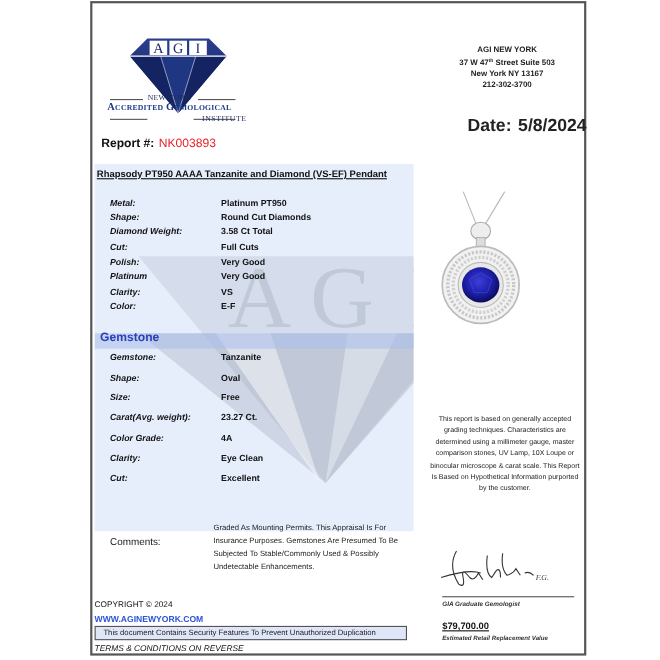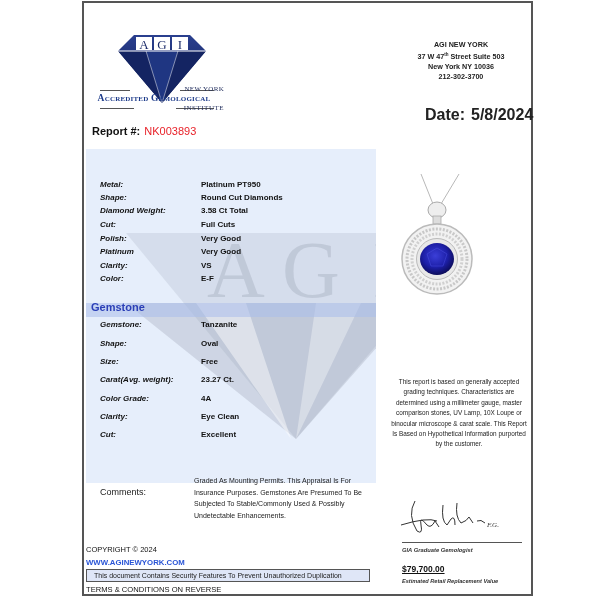--- a/index.html
+++ b/index.html
@@ -5,21 +5,21 @@
   html, body { margin: 0; padding: 0; }
   body { width: 600px; height: 600px; background: #ffffff; position: relative; overflow: hidden;
          font-family: "Liberation Sans", sans-serif; color: #111; }
   .doc { position: absolute; left: 82px; top: 1px; width: 451px; height: 595px;
          border: 2px solid #555; border-right-width: 2px; box-sizing: border-box; background: #fff; }
   .abs { position: absolute; }
 
   
   .logo { left: 12px; top: 24px; width: 125px; height: 90px; }
   .logo svg { display: block; }
-  .logo-ny { left: 0; top: 82px; width: 140px; text-align: right; font-family: "Liberation Serif", serif;
+  .logo-ny { left: 0; top: 82px; width: 140px; text-align: center; font-family: "Liberation Serif", serif;
              font-size: 7px; color: #1d2a5a; letter-spacing: 0.3px; }
   .logo-acc { left: 0; top: 90px; width: 140px; text-align: center; font-family: "Liberation Serif", serif;
               font-size: 9.5px; color: #1d3b8a; font-variant: small-caps; font-weight: bold; letter-spacing: 0.2px; }
   .logo-inst { left: 0; top: 101px; width: 140px; text-align: right; font-family: "Liberation Serif", serif;
                font-size: 7px; color: #1d2a5a; letter-spacing: 0.5px; }
   .logo-line { height: 1px; background: #555; }
 
   .title { left: 152px; top: 33px; font-size: 15.5px; font-weight: bold; color: #111; }
 
   .addr { left: 318px; top: 37px; width: 118px; text-align: center; font-size: 7.2px; font-weight: bold;
@@ -45,21 +45,21 @@
   .gem-band { left: 0; top: 154px; width: 330px; height: 14px; background: rgba(170,190,235,0.55); }
   .gem-head { left: 5px; top: 152px; font-size: 11px; font-weight: bold; color: #2b3fb7; text-align: center; }
 
   .comments-lbl { left: 16px; top: 484px; font-size: 9px; color: #222; text-align: center; }
   .comments { left: 110px; top: 472px; width: 170px; font-size: 7px; line-height: 11.6px; color: #222; }
 
   .copyright { left: 2px; top: 542px; font-size: 7.5px; color: #111; }
   .website { left: 2px; top: 555px; font-size: 7.8px; font-weight: bold; color: #2a55d6; }
   .security { left: 2px; top: 566px; width: 284px; height: 13px; border: 1px solid #555; background: #dfe6f7;
               box-sizing: border-box; font-size: 7px; line-height: 11px; padding-left: 7px; color: #222; white-space: nowrap; }
-  .terms { left: 2px; top: 582px; font-size: 7.6px; color: #111; }
+  .terms { left: 2px; top: 582px; font-size: 7.6px; color: #111; font-style: italic; }
 
   
   .pendant-img { left: 297px; top: 171px; width: 110px; height: 125px; }
   .disclaimer { left: 306px; top: 374px; width: 138px; text-align: center; font-size: 6.4px; line-height: 10.4px; color: #222; }
   .sig { left: 313px; top: 492px; width: 120px; height: 42px; }
   .sig-line { left: 318px; top: 539px; width: 120px; height: 1px; background: #555; }
   .sig-role { left: 318px; top: 544px; font-size: 5.8px; font-style: italic; font-weight: bold; color: #333; }
   .price { left: 318px; top: 561px; font-size: 8.5px; font-weight: bold; text-decoration: underline; color: #111; }
   .price-lbl { left: 318px; top: 575px; font-size: 5.6px; font-style: italic; font-weight: bold; color: #333; }
 </style>
@@ -94,41 +94,42 @@
   <div class="abs logo-line" style="left:96px; top:87px; width:34px;"></div>
   <div class="abs logo-ny" style="left:0;">NEW YORK</div>
   <div class="abs logo-acc">Accredited Gemological</div>
   <div class="abs logo-line" style="left:16px; top:105px; width:34px;"></div>
   <div class="abs logo-line" style="left:92px; top:105px; width:38px;"></div>
   <div class="abs logo-inst">INSTITUTE</div>
 
   <div class="abs addr">
     <div>AGI NEW YORK</div>
     <div><span>37 W 47</span><sup>th</sup><span> Street Suite 503</span></div>
-    <div>New York NY 10036</div>
+    <div>New York NY 13167</div>
     <div>212-302-3700</div>
   </div>
   <div class="abs date">
     <span>Date:</span><span>5/8/2024</span>
   </div>
   <div class="abs report-no">
     <span>Report #:</span><span class="val">NK003893</span>
   </div>
 
   <div class="abs panel">
     <svg class="watermark" width="330" height="334" viewBox="0 0 330 334">
       <polygon points="110,84 330,84 330,150 210,290 40,84" fill="#9aa3b5" fill-opacity="0.22"></polygon>
       <polygon points="40,154 330,154 210,290" fill="#8f98aa" fill-opacity="0.28"></polygon>
       <polygon points="110,154 160,154 205,290" fill="#ffffff" fill-opacity="0.45"></polygon>
       <polygon points="230,154 275,154 210,290" fill="#ffffff" fill-opacity="0.35"></polygon>
       <text x="150" y="148" text-anchor="middle" font-family="Liberation Serif, serif" font-size="80" fill="#9aa3b5" fill-opacity="0.35">A</text>
       <text x="225" y="148" text-anchor="middle" font-family="Liberation Serif, serif" font-size="80" fill="#9aa3b5" fill-opacity="0.35">G</text>
       <text x="300" y="148" text-anchor="middle" font-family="Liberation Serif, serif" font-size="80" fill="#9aa3b5" fill-opacity="0.35">I</text>
     </svg>
 
+    <div class="abs pendant-title">Rhapsody PT950  AAAA Tanzanite and Diamond (VS-EF) Pendant</div>
 
     <div class="row" style="top:31px;">
         <span class="lbl">Metal:</span>
         <span class="val">Platinum PT950</span>
       </div>
     <div class="row" style="top:44px;">
         <span class="lbl">Shape:</span>
         <span class="val">Round Cut Diamonds</span>
       </div>
     <div class="row" style="top:57px;">

